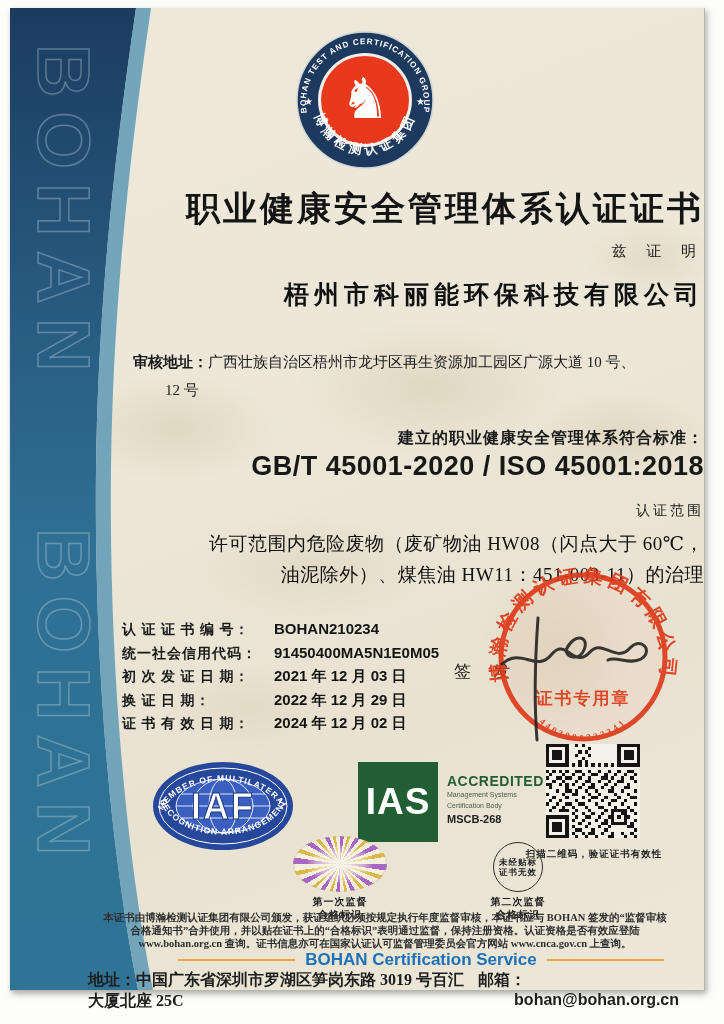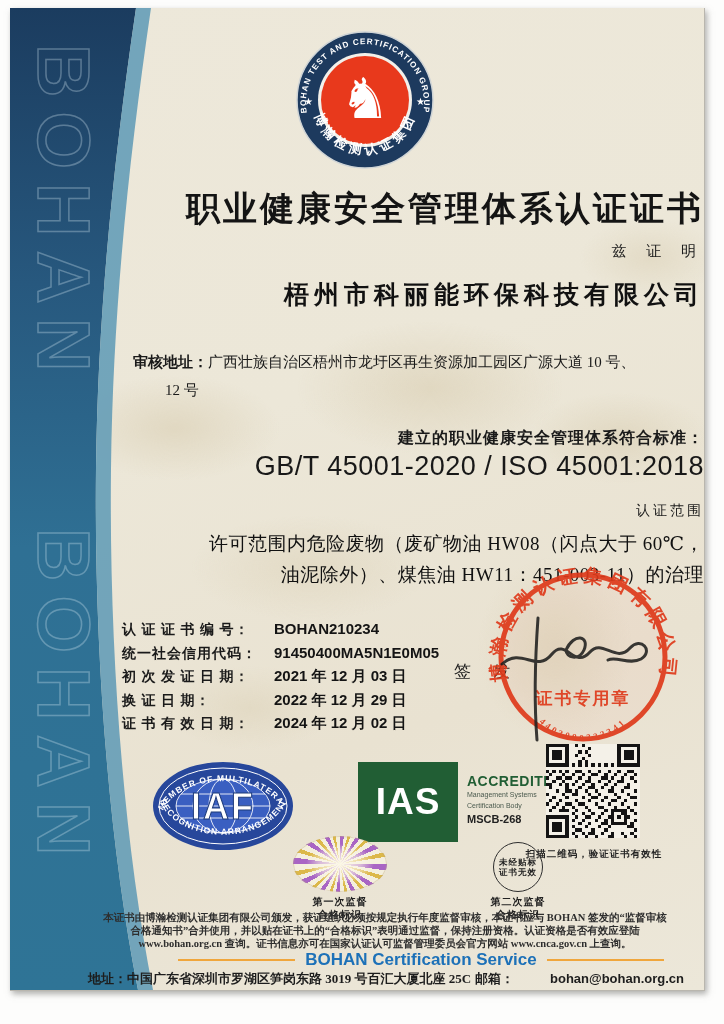--- a/index.html
+++ b/index.html
@@ -39,33 +39,33 @@
   .wm1{top:36px;} .wm2{top:520px;}
   .abs{position:absolute;}
   .ctr{left:0;right:0;text-align:right;}
   .title{top:178px;font-size:34px;font-weight:700;letter-spacing:3px;color:#141414;padding-left:12px;}
   .certify{top:234px;font-size:15px;letter-spacing:8px;color:#1c1c1c;padding-left:16px;}
   .company{top:270px;font-size:25px;font-weight:600;letter-spacing:5px;color:#111;padding-left:12px;}
   .addr{top:338px;left:123px;width:520px;font-size:15px;color:#1a1a1a;line-height:32px;}
   .addr b{font-weight:700;}
   .addr .cont{margin-left:32px;line-height:24px;}
   .std-intro{top:420px;font-size:16px;font-weight:700;color:#1a1a1a;padding-left:12px;letter-spacing:1px;}
-  .std-code{top:443px;font-size:27px;font-weight:400;color:#181818;
+  .std-code{top:443px;font-size:27px;font-weight:700;color:#181818;
     font-family:"Liberation Sans","DejaVu Sans",sans-serif;letter-spacing:.5px;padding-left:12px;}
   .scope-label{top:494px;font-size:14px;color:#1c1c1c;letter-spacing:3px;padding-left:12px;}
   .scope{top:520px;font-size:19px;color:#111;line-height:31px;letter-spacing:.5px;padding-left:12px;}
   .details{top:610px;left:112px;font-size:14px;color:#1a1a1a;}
   .details .row{line-height:22.5px;white-space:nowrap;}
   .details .lbl{display:inline-block;width:152px;font-weight:600;letter-spacing:1px;}
   .details .val{font-family:"Liberation Sans","DejaVu Sans",sans-serif;font-weight:700;font-size:15px;color:#141414;}
   .issue{left:444px;top:652px;font-size:17px;letter-spacing:9px;color:#1a1a1a;}
   .seal-svg{left:468px;top:544px;opacity:.92;}
   .iaf-svg{left:138px;top:750px;}
   .ias{left:348px;top:754px;display:flex;gap:9px;align-items:flex-start;}
-  .ias-square{width:100px;height:80px;background:#215e34;color:#fff;display:flex;align-items:center;justify-content:center;
+  .ias-square{width:80px;height:80px;background:#215e34;color:#fff;display:flex;align-items:center;justify-content:center;
     font-family:"Liberation Sans","DejaVu Sans",sans-serif;font-weight:700;font-size:37px;letter-spacing:1px;}
   .ias-right{padding-top:12px;font-family:"Liberation Sans","DejaVu Sans",sans-serif;}
   .ias-acc{color:#215e34;font-weight:700;font-size:14px;letter-spacing:.5px;line-height:15px;}
   .ias-sub{font-size:7px;color:#4a5a4e;line-height:8.5px;margin-top:2px;}
   .ias-code{font-size:11px;font-weight:700;color:#222;margin-top:3px;}
   .qr{left:536px;top:736px;}
   .qr-caption{left:496px;top:840px;width:176px;text-align:center;font-size:9.5px;font-weight:600;color:#222;letter-spacing:1px;}
   .mark1{left:276px;top:828px;width:108px;text-align:center;}
   .burst{width:94px;height:56px;margin:0 auto;border-radius:50%;
     background:
@@ -74,21 +74,21 @@
     box-shadow:0 0 0 1px rgba(180,160,120,.35) inset;}
   .mark-caption{font-size:10px;font-weight:700;color:#222;line-height:13px;margin-top:3px;letter-spacing:1px;}
   .mark2{left:468px;top:834px;width:80px;text-align:center;}
   .mark2-circle{width:48px;height:48px;border:1.5px solid #2e2e2e;border-radius:50%;margin:0 auto;
     display:flex;flex-direction:column;align-items:center;justify-content:center;}
   .mark2-circle span{font-size:8.5px;font-weight:700;color:#222;line-height:10.5px;letter-spacing:1px;}
   .disclaimer{top:903px;left:78px;right:22px;text-align:center;font-size:10.5px;font-weight:600;color:#2e2e2e;line-height:13px;}
   .service-row{top:942px;left:168px;right:40px;display:flex;align-items:center;gap:10px;}
   .service-row .rule{flex:1;height:2.5px;background:#f0a63c;}
   .service-title{font-family:"Liberation Sans","DejaVu Sans",sans-serif;font-weight:700;font-size:17px;color:#1d71b8;white-space:nowrap;}
-  .footer-row{top:962px;left:78px;right:20px;display:flex;justify-content:space-between;font-size:13px;font-weight:700;color:#1d1d1d;}
+  .footer-row{top:962px;left:78px;right:20px;display:flex;justify-content:space-between;font-size:16px;font-weight:700;color:#1d1d1d;}
   .footer-row .em{font-family:"Liberation Sans","DejaVu Sans",sans-serif;font-weight:700;margin-left:36px;}
   text{user-select:none;}
 </style>
 </head>
 <body>
 
 <div class="page">
   <div class="map"></div>
 
   <svg class="band-svg" width="694" height="982" viewBox="0 0 694 982">

